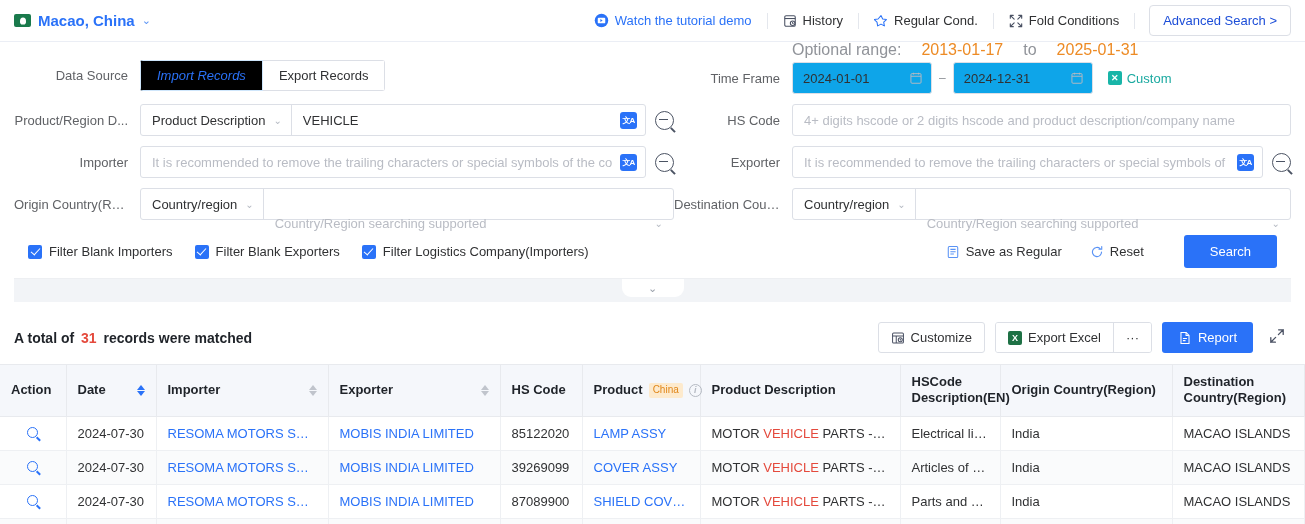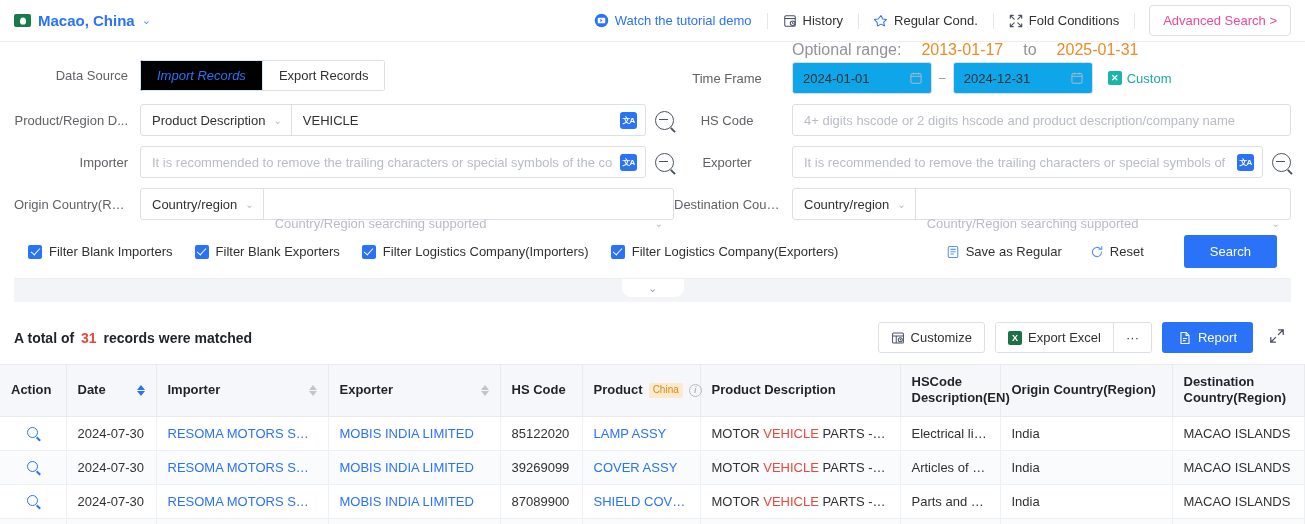--- a/index.html
+++ b/index.html
@@ -40,40 +40,40 @@
     display: flex; align-items: center; gap: 6px;
     padding: 0 15px; cursor: pointer; font-size: 13px; color: #303133;
     height: 26px;
   }
   .tr-item.link { color: #2a72f8; }
   .tr-sep { width: 1px; height: 16px; background: #e4e7ed; }
   .adv-btn {
     margin-left: 14px;
     border: 1px solid #dcdfe6; border-radius: 4px;
     padding: 7px 13px; font-size: 13px; background: #fff; cursor: pointer;
-    color: #ec4899; white-space: nowrap;
+    color: #1d4ed8; white-space: nowrap;
   }
 
   .ico { display: inline-flex; align-items: center; justify-content: center; flex: none; }
 
   
   .panel { position: relative; padding: 0 14px 8px; background: #fff; }
 
   .row { display: flex; align-items: flex-start; }
   .left-col { width: 660px; flex: none; }
   .right-col { flex: 1; min-width: 0; }
 
   .fld { display: flex; align-items: center; height: 34px; margin-bottom: 8px; }
   .lbl {
     font-size: 13px; color: #606266; text-align: right;
     padding-right: 12px; flex: none;
     white-space: nowrap; overflow: hidden; text-overflow: ellipsis;
   }
   .lbl-l { width: 126px; }
-  .lbl-r { width: 118px; text-align: center; }
+  .lbl-r { width: 118px; }
 
   
   .seg { display: flex; border-radius: 3px; overflow: hidden; }
   .seg-btn {
     padding: 7px 16px; font-size: 13px; cursor: pointer;
     border: 1px solid #dcdfe6; background: #fff; color: #303133;
     white-space: nowrap;
   }
   .seg-btn.active { background: #000000; color: #2a72f8; border-color: #cfe6fb; font-style: italic; }
   .seg-btn + .seg-btn { border-left: none; }
@@ -449,24 +449,20 @@
         <span class="box"></span>
         <span>Filter Blank Importers</span>
       </div>
       <div class="chk">
         <span class="box"></span>
         <span>Filter Blank Exporters</span>
       </div>
       <div class="chk">
         <span class="box"></span>
         <span>Filter Logistics Company(Importers)</span>
-      </div>
-      <div class="chk">
-        <span class="box"></span>
-        <span>Filter Logistics Company(Exporters)</span>
       </div>
 
       <div class="act-right">
         <div class="act-link">
           <span class="ico">
             <svg width="14" height="14" viewBox="0 0 16 16" fill="none" stroke="#5a93f5" stroke-width="1.2">
                 <rect x="2.6" y="1.8" width="10.8" height="12.4" rx="1.2"></rect>
                 <path d="M5 5h6M5 7.6h6M5 10.2h4"></path>
               </svg>
           </span>

